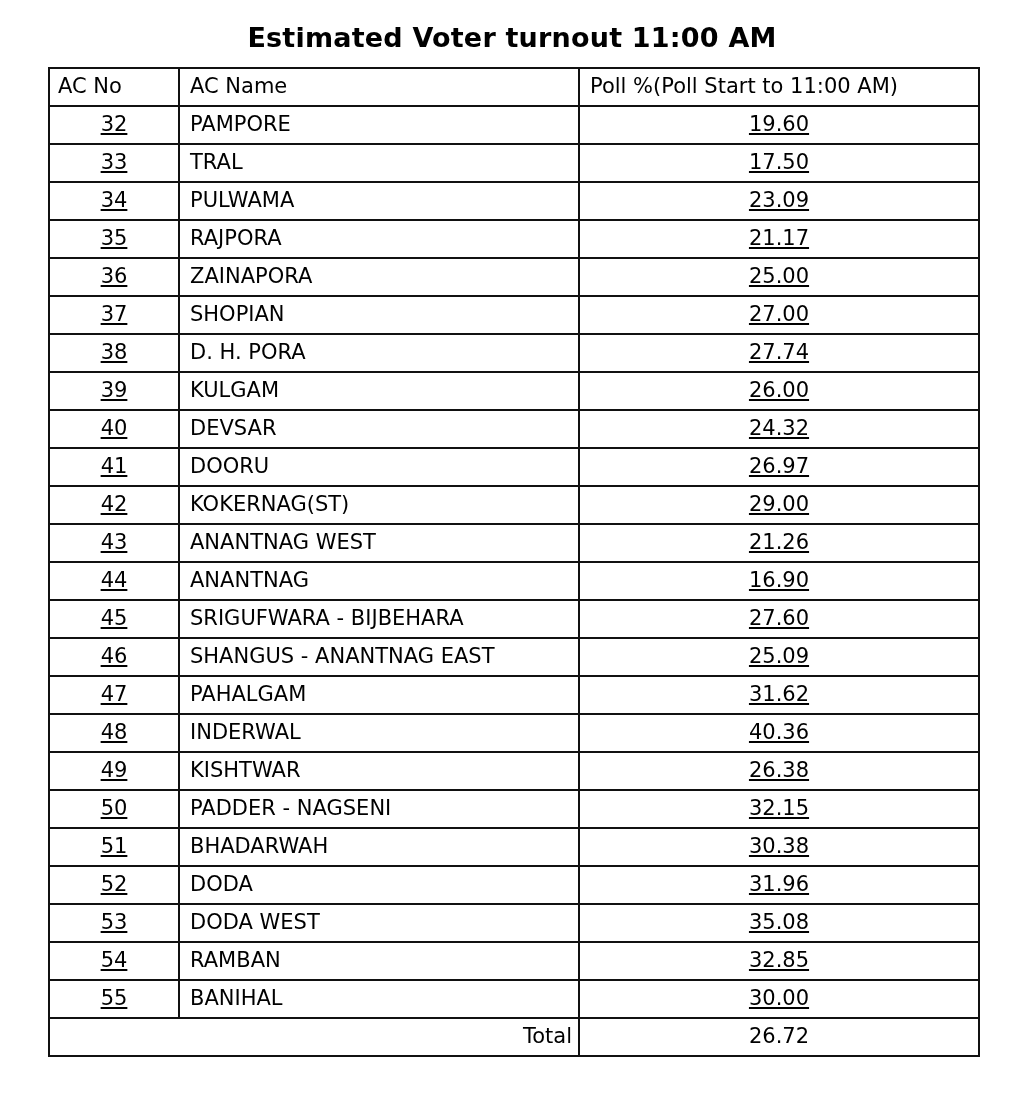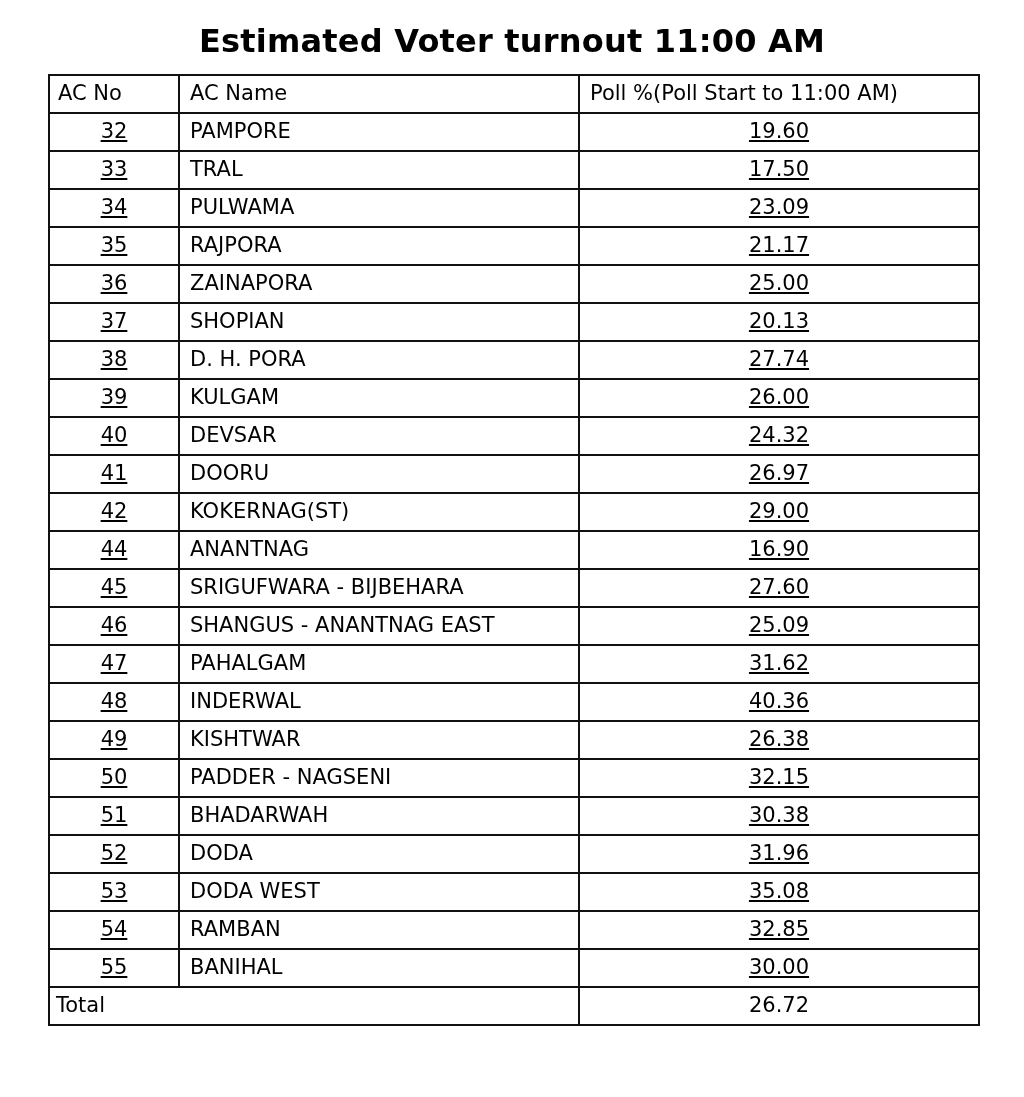--- a/index.html
+++ b/index.html
@@ -16,21 +16,21 @@
   }
   .page {
     width: 1024px;
     height: 1097px;
     box-sizing: border-box;
     padding: 0;
     position: relative;
   }
   .title {
     text-align: center;
-    font-size: 32px;
+    font-size: 27px;
     font-weight: bold;
     letter-spacing: 0.2px;
     padding-top: 22px;
     padding-bottom: 14px;
     color: #000;
   }
   .table-wrap {
     padding: 0 46px 1px 48px;
   }
   table.turnout {
@@ -72,21 +72,21 @@
   }
   tbody td.acname {
     text-align: left;
     padding-left: 10px;
   }
   tbody td.pct {
     text-align: center;
     text-decoration: underline;
   }
   tr.total-row td.total-label {
-    text-align: left;
+    text-align: right;
     margin-left: 8px;
   }
   tr.total-row td.total-value {
     text-align: center;
     border-radius: 6px;
   }
 </style>
 </head>
 <body>
 
@@ -130,21 +130,21 @@
           <td class="pct">21.17</td>
         </tr>
         <tr>
           <td class="acno">36</td>
           <td class="acname">ZAINAPORA</td>
           <td class="pct">25.00</td>
         </tr>
         <tr>
           <td class="acno">37</td>
           <td class="acname">SHOPIAN</td>
-          <td class="pct">20.13</td>
+          <td class="pct">27.00</td>
         </tr>
         <tr>
           <td class="acno">38</td>
           <td class="acname">D. H. PORA</td>
           <td class="pct">27.74</td>
         </tr>
         <tr>
           <td class="acno">39</td>
           <td class="acname">KULGAM</td>
           <td class="pct">26.00</td>
@@ -158,20 +158,25 @@
           <td class="acno">41</td>
           <td class="acname">DOORU</td>
           <td class="pct">26.97</td>
         </tr>
         <tr>
           <td class="acno">42</td>
           <td class="acname">KOKERNAG(ST)</td>
           <td class="pct">29.00</td>
         </tr>
         <tr>
+          <td class="acno">43</td>
+          <td class="acname">ANANTNAG WEST</td>
+          <td class="pct">21.26</td>
+        </tr>
+        <tr>
           <td class="acno">44</td>
           <td class="acname">ANANTNAG</td>
           <td class="pct">16.90</td>
         </tr>
         <tr>
           <td class="acno">45</td>
           <td class="acname">SRIGUFWARA - BIJBEHARA</td>
           <td class="pct">27.60</td>
         </tr>
         <tr>

